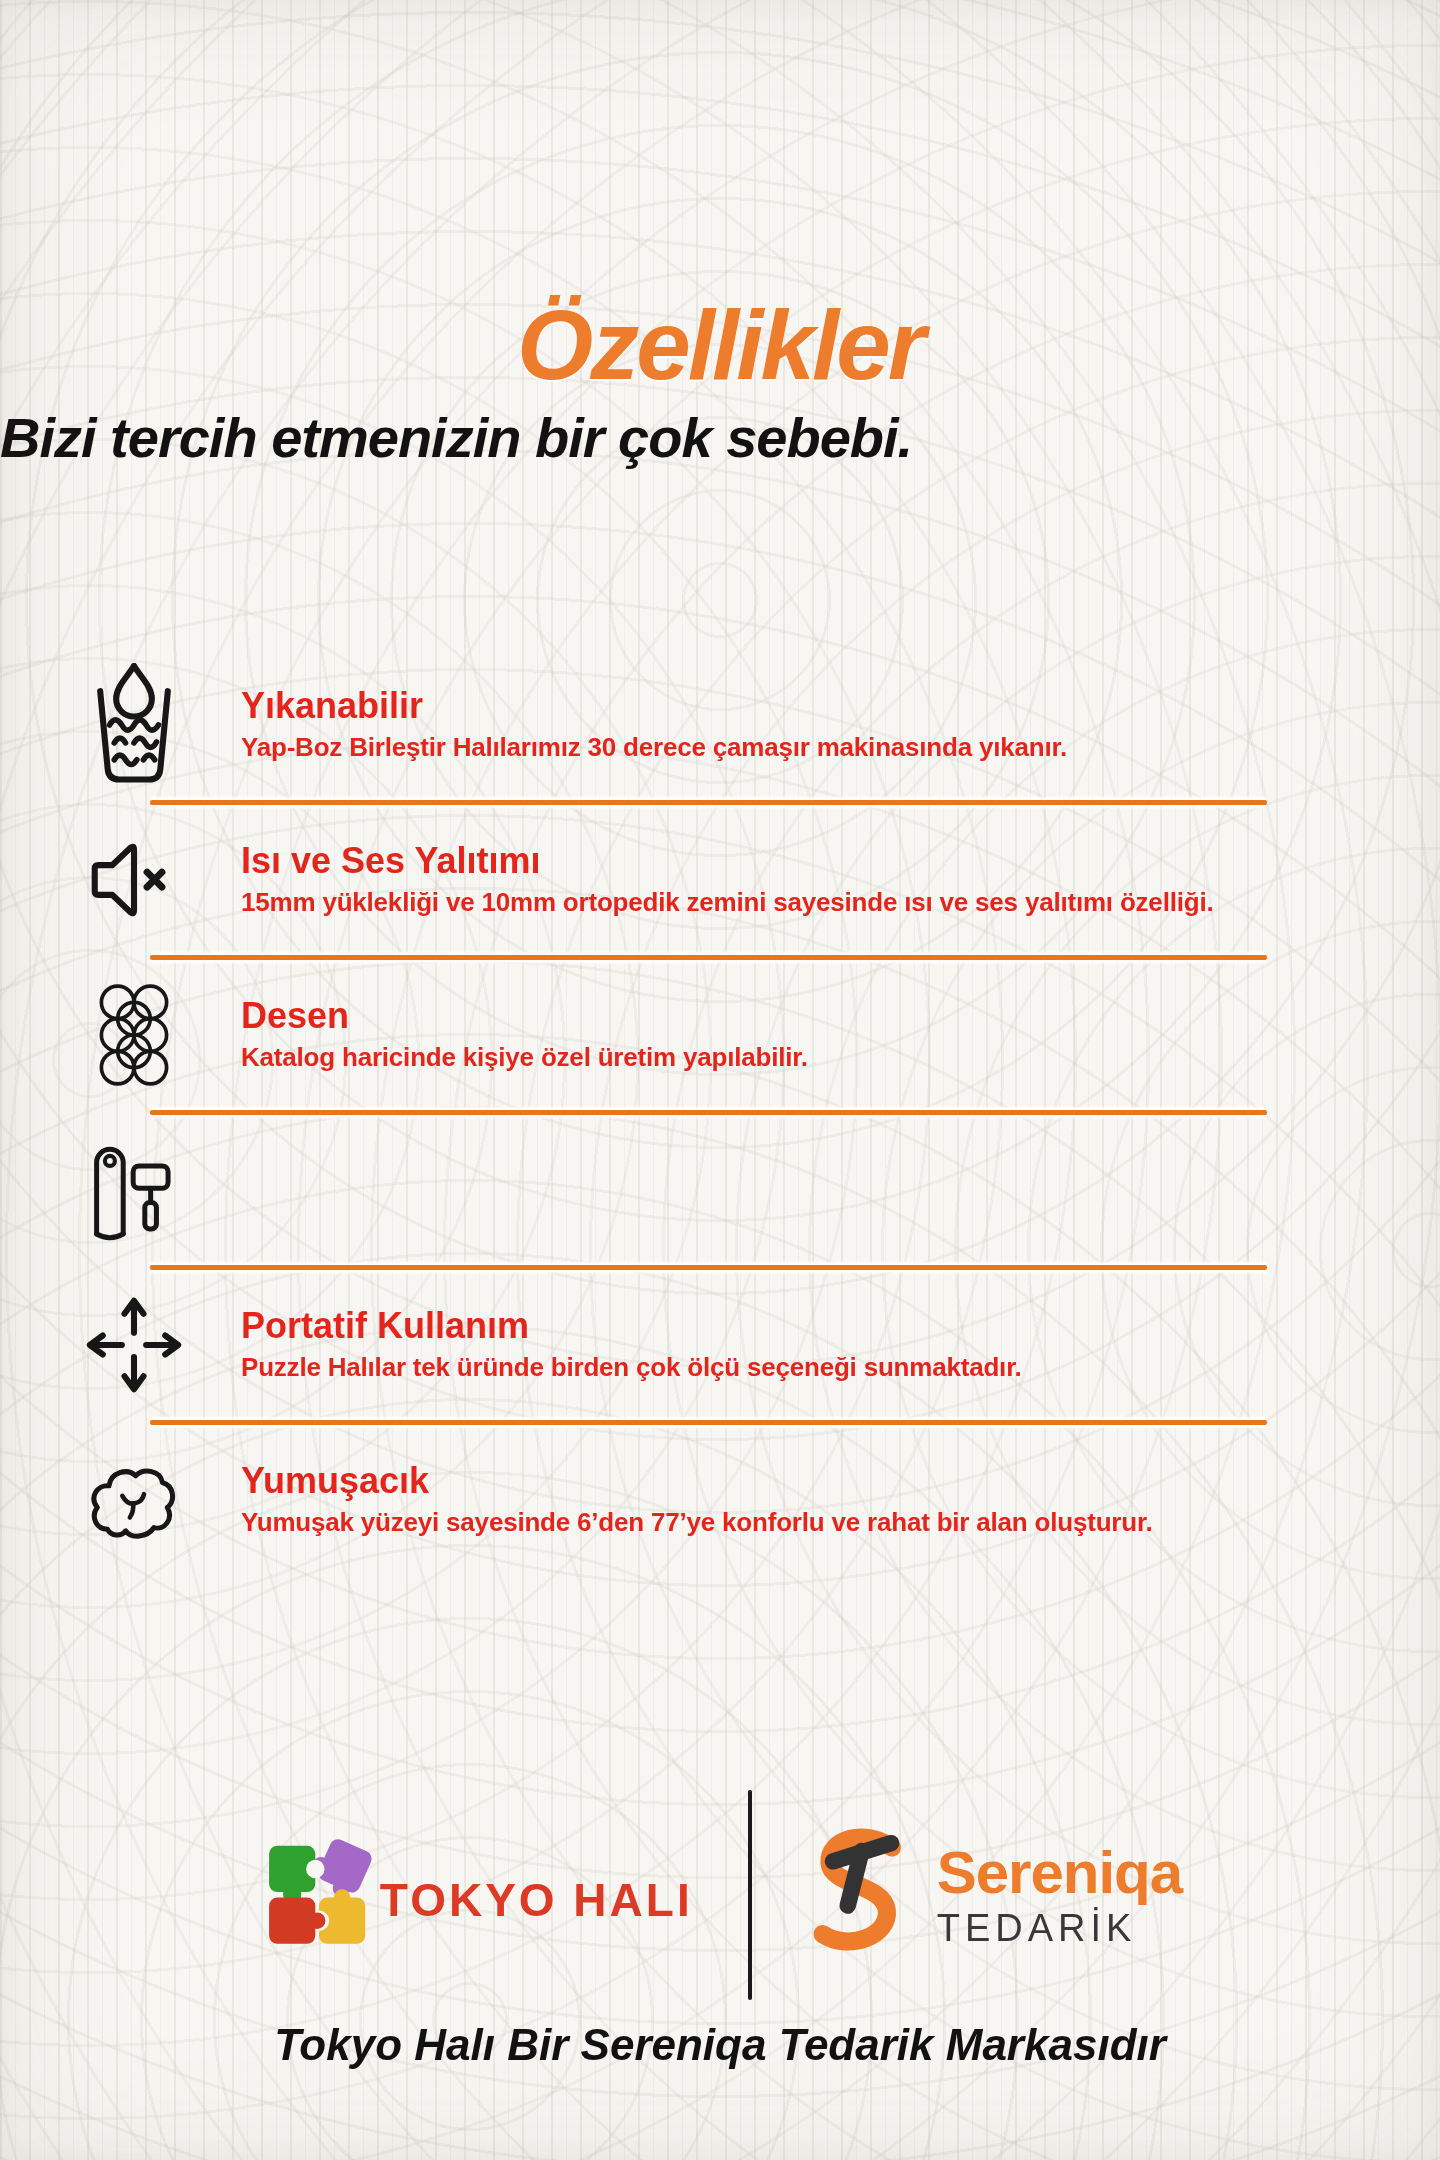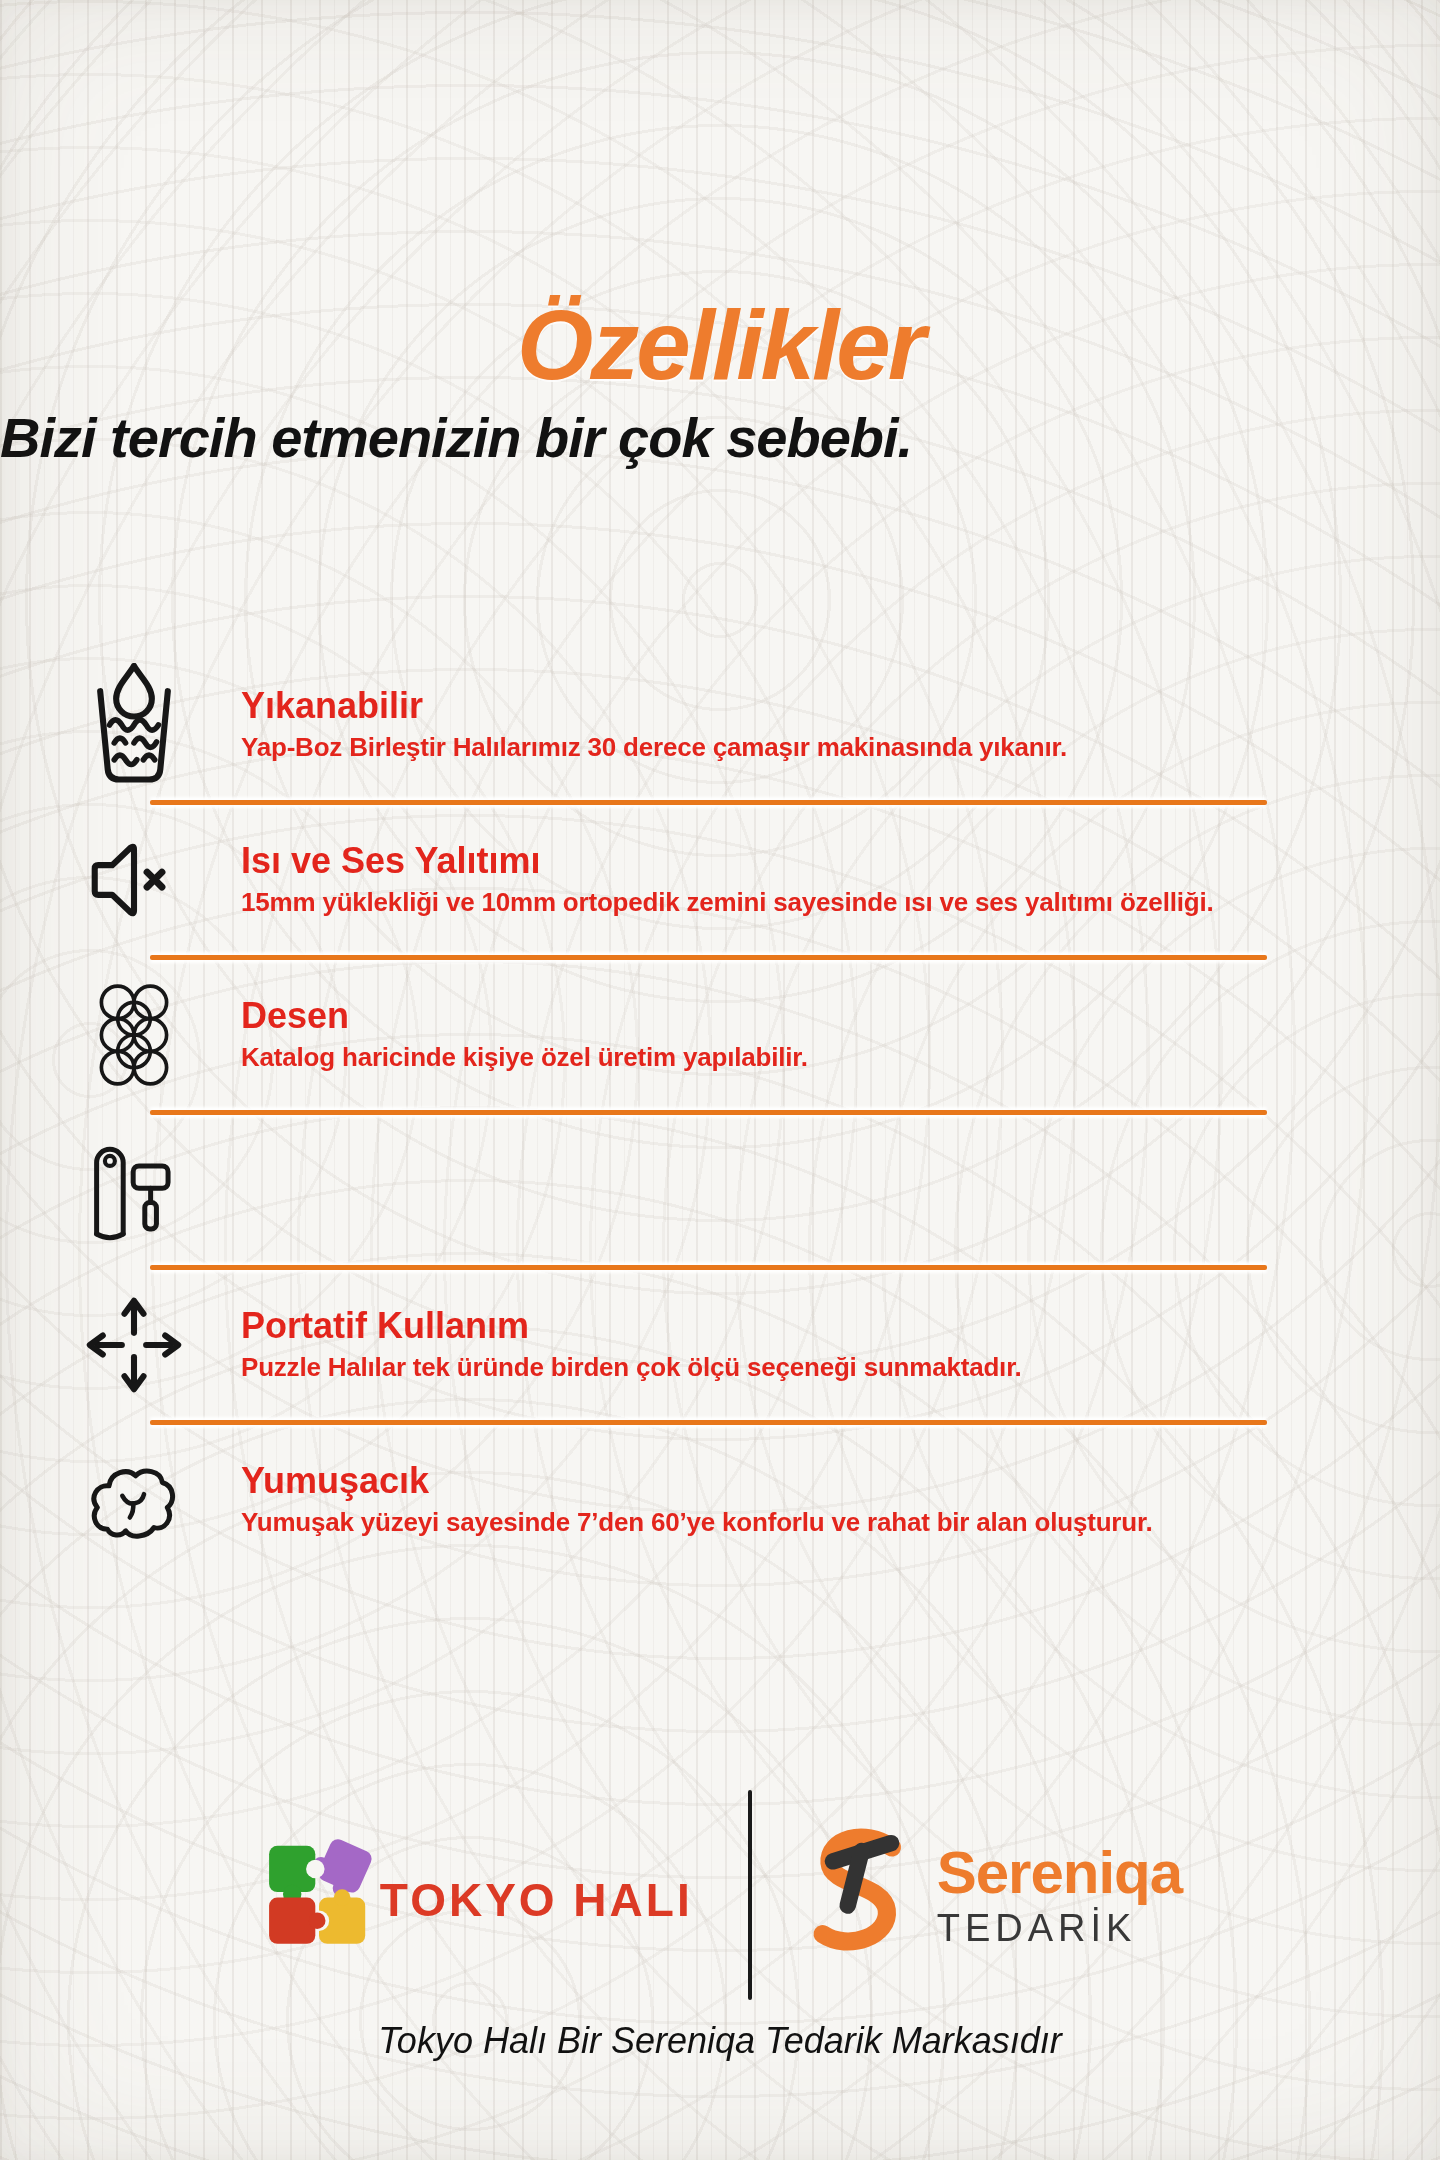--- a/index.html
+++ b/index.html
@@ -61,21 +61,21 @@
     letter-spacing:3px;
   }
   .brand-divider{ width:4px; height:210px; background:#191919; border-radius:2px; }
   .sereniqa-block{ display:flex; align-items:center; gap:26px; }
   .sereniqa-texts{ display:flex; flex-direction:column; }
   .sereniqa-name{ font-size:60px; font-weight:bold; color:#EE7C2D; line-height:1; letter-spacing:-1px; }
   .sereniqa-sub{ margin-top:6px; font-size:38px; font-weight:normal; color:#383838; letter-spacing:5px; line-height:1; }
 
   .footer-note{
     margin-top:20px; text-align:center;
-    font-size:36px; font-weight:normal; font-style:italic; color:#121212;
+    font-size:44px; font-weight:bold; font-style:italic; color:#121212;
   }
 </style>
 </head>
 <body>
 
 <div class="vignette"></div>
 
 <h1 class="page-title">Özellikler</h1>
 <h2 class="page-subtitle">Bizi tercih etmenizin bir çok sebebi.</h2>
 
@@ -173,21 +173,21 @@
   <div class="feature-row">
     <div class="feature-icon">
       <svg width="100" height="92" viewBox="0 0 120 110">
         <path class="ico" stroke-width="6" d="M28,90 C14,90 8,74 16,64 C6,52 16,36 30,38 C32,22 52,16 62,26 C72,16 92,20 94,34 C108,38 110,56 100,64 C108,78 96,92 84,88 C76,100 56,102 50,92 C44,100 32,98 28,90 Z"></path>
         <path class="ico" stroke-width="5.5" d="M46,50 q6,11 15,9 q9,-2 11,-11"></path>
         <path class="ico" stroke-width="5.5" d="M59,59 q1,10 -4,17"></path>
       </svg>
     </div>
     <div class="feature-text">
       <div class="feature-title">Yumuşacık</div>
-      <div class="feature-desc">Yumuşak yüzeyi sayesinde 7’den 60’ye konforlu ve rahat bir alan oluşturur.</div>
+      <div class="feature-desc">Yumuşak yüzeyi sayesinde 6’den 77’ye konforlu ve rahat bir alan oluşturur.</div>
     </div>
   </div>
 </div>
 
 <div class="brands">
 
   <div class="tokyo-block">
     <span>
       <svg width="122" height="118" viewBox="0 0 132 126">
         <g transform="rotate(24 95 34)">

